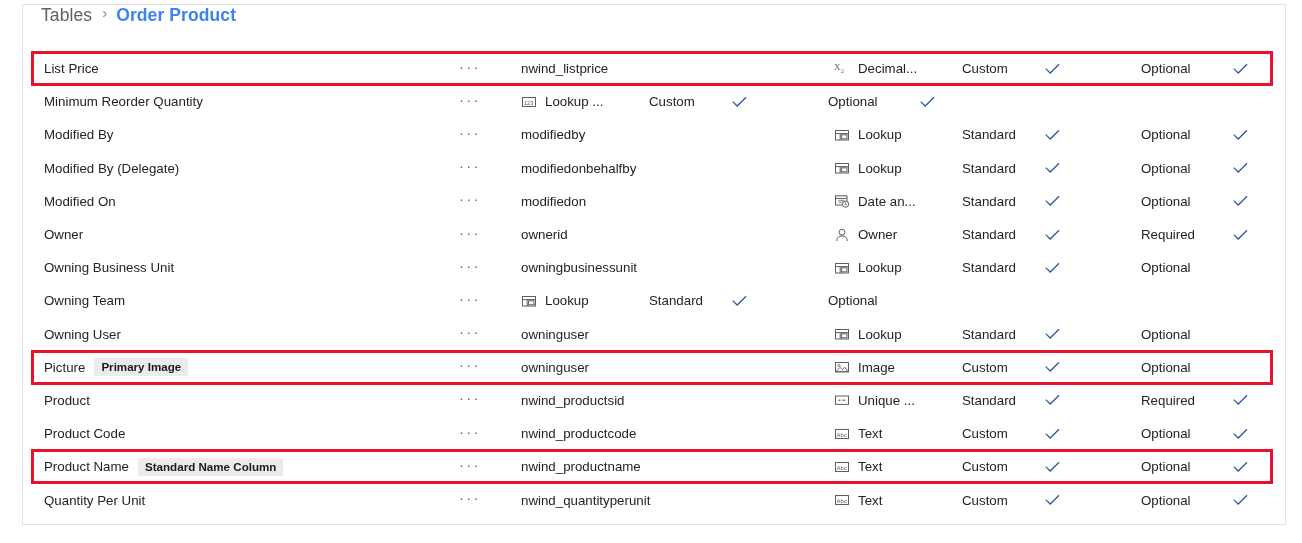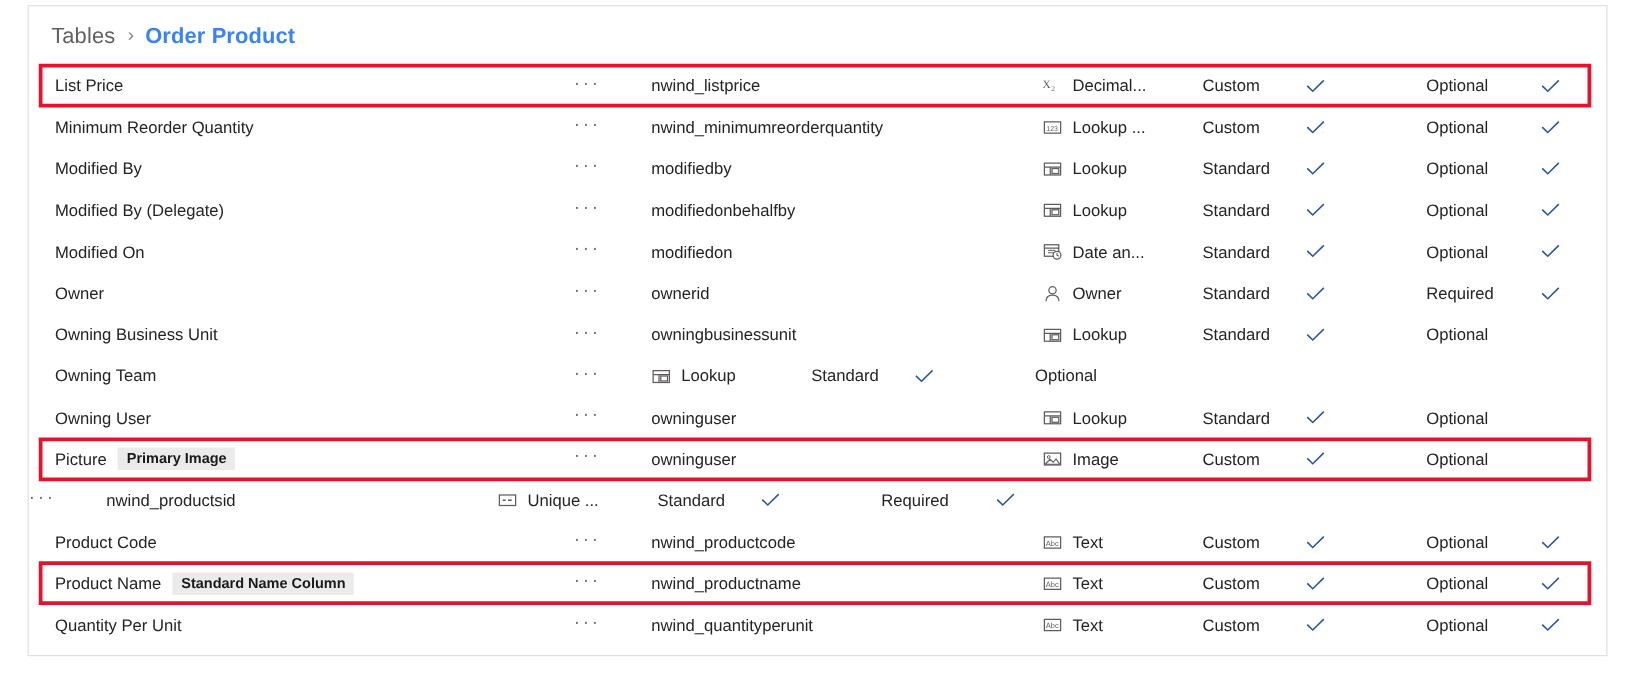--- a/index.html
+++ b/index.html
@@ -25,21 +25,20 @@
     top: 4px;
     width: 1264px;
     height: 521px;
     background: #ffffff;
     border: 1px solid #e1e1e1;
   }
 
   
   .breadcrumb {
     display: flex;
-    align-items: center;
     height: 47px;
     padding: 0 0 0 18px;
     user-select: none;
   }
   .crumb-root {
     font-size: 17.5px;
     color: #616161;
     letter-spacing: .1px;
   }
   .crumb-sep {
@@ -175,21 +174,20 @@
             </span>
           </div>
         </div>
         <div class="row">
           <div class="c-display">
             <span class="dname">Minimum Reorder Quantity</span>
           </div>
           <div class="c-ellipsis">
             <span class="ellipsis">···</span>
           </div>
-          <div class="c-logical t-logical">nwind_minimumreorderquantity</div>
           <div class="c-type">
             <span class="type-icon">
               <svg width="17" height="14" viewBox="0 0 17 14">
                 <rect x="1.5" y="2.5" width="13" height="9" fill="none" stroke="#605e5c"></rect>
                 <text x="3" y="9.5" font-family="Liberation Sans, sans-serif" font-size="5.6" fill="#605e5c">123</text>
               </svg>
             </span>
             <span class="type-label">Lookup ...</span>
           </div>
           <div class="c-origin t-origin">Custom</div>
@@ -466,20 +464,23 @@
             <span class="chk">
               <svg width="15" height="12" viewBox="0 0 15 12">
                 <path d="M1.2 6.1 L5.2 10 L13.6 1.7" fill="none" stroke="#2b579a" stroke-width="1.25" stroke-linecap="square"></path>
               </svg>
             </span>
           </div>
           <div class="c-required t-required">Optional</div>
           <div class="c-check2"></div>
         </div>
         <div class="row">
+          <div class="c-display">
+            <span class="dname">Product</span>
+          </div>
           <div class="c-ellipsis">
             <span class="ellipsis">···</span>
           </div>
           <div class="c-logical t-logical">nwind_productsid</div>
           <div class="c-type">
             <span class="type-icon">
               <svg width="17" height="14" viewBox="0 0 17 14">
                 <rect x="1.5" y="3" width="13" height="8.4" fill="none" stroke="#605e5c"></rect>
                 <line x1="4.2" y1="7.2" x2="6.6" y2="7.2" stroke="#605e5c" stroke-width="1.1"></line>
                 <line x1="8.4" y1="7.2" x2="11.4" y2="7.2" stroke="#605e5c" stroke-width="1.1"></line>

